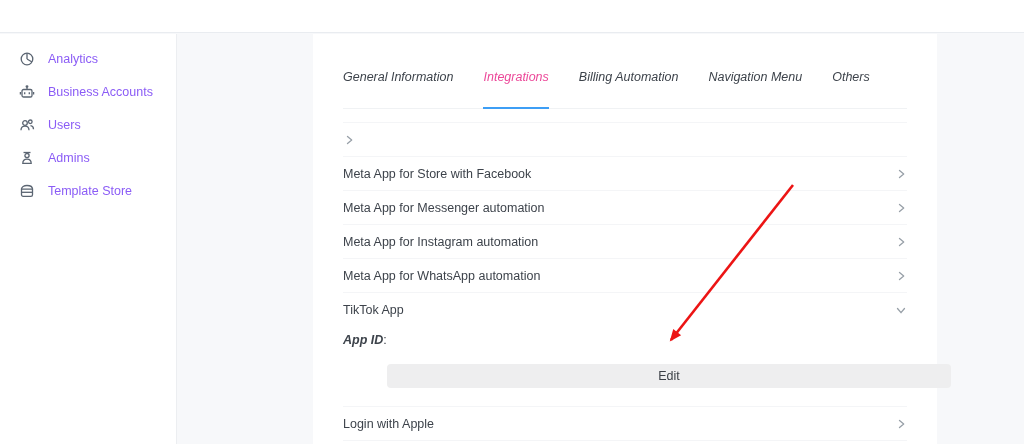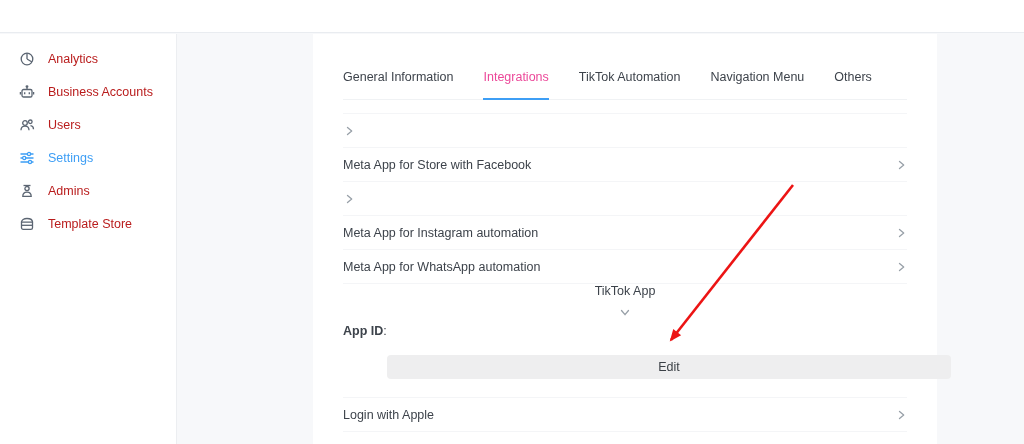--- a/index.html
+++ b/index.html
@@ -19,57 +19,57 @@
 
   
   .sidebar {
     position: absolute; left: 0; top: 34px; width: 177px; height: 410px;
     background: #ffffff; border-right: 1px solid #eceef1;
     padding-top: 8px;
   }
   .side-item {
     height: 33px; display: flex; align-items: center;
     padding-left: 18px; gap: 13px; cursor: pointer;
-    font-size: 12.5px; color: #b91c1c;
+    font-size: 12.5px; color: #8b5cf6;
   }
   .side-item .ic { width: 17px; height: 17px; display: flex; align-items: center; justify-content: center; }
   .side-item svg { stroke: #5b6572; }
   .side-item.active { color: #3d9ef5; }
   .side-item.active svg { stroke: #3d9ef5; }
 
   
   .card {
     position: absolute; left: 313px; top: 34px; width: 624px; height: 410px;
     background: #ffffff; padding: 0 30px;
   }
 
   
   .tabs {
     display: flex; gap: 30px; margin-top: 36px;
     border-bottom: 1px solid #f0f2f4;
     font-size: 12.5px;
   }
   .tab {
-    padding-bottom: 14px; cursor: pointer; color: #3d434b;
-    border-bottom: 2px solid transparent; margin-bottom: -1px;
+    padding-bottom: 23px; cursor: pointer; color: #3d434b;
+    border-bottom: 2px solid transparent; margin-bottom: -1px; font-style: italic;
   }
   .tab.active { color: #ec4899; border-bottom-color: #3d9ef5; }
 
   
   .rows-top { margin-top: 13px; border-top: 1px solid #f4f5f7; }
   .row {
     height: 34px; display: flex; align-items: center; justify-content: space-between;
     border-bottom: 1px solid #f4f5f7; font-size: 12.5px; color: #3d434b; cursor: pointer;
   }
-  .row.no-border { border-bottom: none; flex-direction: column; }
+  .row.no-border { border-bottom: none; }
   .chev { display: flex; align-items: center; }
 
   
   .field-label { margin-top: 2px; height: 22px; display: flex; align-items: center; font-size: 12.5px; }
-  .field-label b { font-weight: bold; }
+  .field-label b { font-weight: bold; font-style: italic; }
   .edit-btn {
     margin-top: 13px; width: 100%; height: 24px;
     background: #eeeeef; border: none; border-radius: 4px;
     font-family: inherit; font-size: 12.5px; color: #3b4046;
     display: flex; align-items: center; justify-content: center; cursor: pointer; margin-left: 44px;
   }
   .rows-bottom { margin-top: 18px; border-top: 1px solid #f4f5f7; }
 
   
   .arrow-overlay {
@@ -108,31 +108,20 @@
     <span class="ic">
       <svg width="16" height="16" viewBox="0 0 16 16" fill="none" stroke-width="1.3">
         <circle cx="6" cy="6" r="2.3"></circle>
         <path d="M2 13.3 c0-2.6 1.8-4.1 4-4.1 s4 1.5 4 4.1"></path>
         <circle cx="11.3" cy="4.8" r="1.8"></circle>
         <path d="M11.5 8.7 c1.9 0.2 3 1.6 3 3.6"></path>
       </svg>
     </span>
     <span>Users</span>
   </div>
-  <div class="side-item active">
-    <span class="ic">
-      <svg width="16" height="16" viewBox="0 0 16 16" fill="none" stroke-width="1.3">
-        <path d="M1.5 4 h13 M1.5 8 h13 M1.5 12 h13"></path>
-        <circle cx="10" cy="4" r="1.6" fill="#ffffff"></circle>
-        <circle cx="5.2" cy="8" r="1.6" fill="#ffffff"></circle>
-        <circle cx="11" cy="12" r="1.6" fill="#ffffff"></circle>
-      </svg>
-    </span>
-    <span>Settings</span>
-  </div>
   <div class="side-item">
     <span class="ic">
       <svg width="16" height="16" viewBox="0 0 16 16" fill="none" stroke-width="1.3">
         <path d="M4.5 2.5 h7"></path>
         <circle cx="8" cy="5.6" r="2.1"></circle>
         <path d="M3.8 13.4 c0-3 1.9-4.3 4.2-4.3 s4.2 1.3 4.2 4.3 Z"></path>
       </svg>
     </span>
     <span>Admins</span>
   </div>
@@ -146,21 +135,21 @@
     </span>
     <span>Template Store</span>
   </div>
 </nav>
 
 <main class="card">
 
   <div class="tabs">
     <div class="tab">General Information</div>
     <div class="tab active">Integrations</div>
-    <div class="tab">TikTok Automation</div>
+    <div class="tab">Billing Automation</div>
     <div class="tab">Navigation Menu</div>
     <div class="tab">Others</div>
   </div>
 
   <div class="rows-top">
     <div class="row">
       <span class="chev">
         <svg width="12" height="12" viewBox="0 0 12 12">
             <path d="M4.5 2.5 L8.7 6 L4.5 9.5" fill="none" stroke="#98a0a8" stroke-width="1.3" stroke-linecap="round" stroke-linejoin="round"></path>
           </svg>
@@ -168,20 +157,21 @@
     </div>
     <div class="row">
       <span>Meta App for Store with Facebook</span>
       <span class="chev">
         <svg width="12" height="12" viewBox="0 0 12 12">
             <path d="M4.5 2.5 L8.7 6 L4.5 9.5" fill="none" stroke="#98a0a8" stroke-width="1.3" stroke-linecap="round" stroke-linejoin="round"></path>
           </svg>
       </span>
     </div>
     <div class="row">
+      <span>Meta App for Messenger automation</span>
       <span class="chev">
         <svg width="12" height="12" viewBox="0 0 12 12">
             <path d="M4.5 2.5 L8.7 6 L4.5 9.5" fill="none" stroke="#98a0a8" stroke-width="1.3" stroke-linecap="round" stroke-linejoin="round"></path>
           </svg>
       </span>
     </div>
     <div class="row">
       <span>Meta App for Instagram automation</span>
       <span class="chev">
         <svg width="12" height="12" viewBox="0 0 12 12">

